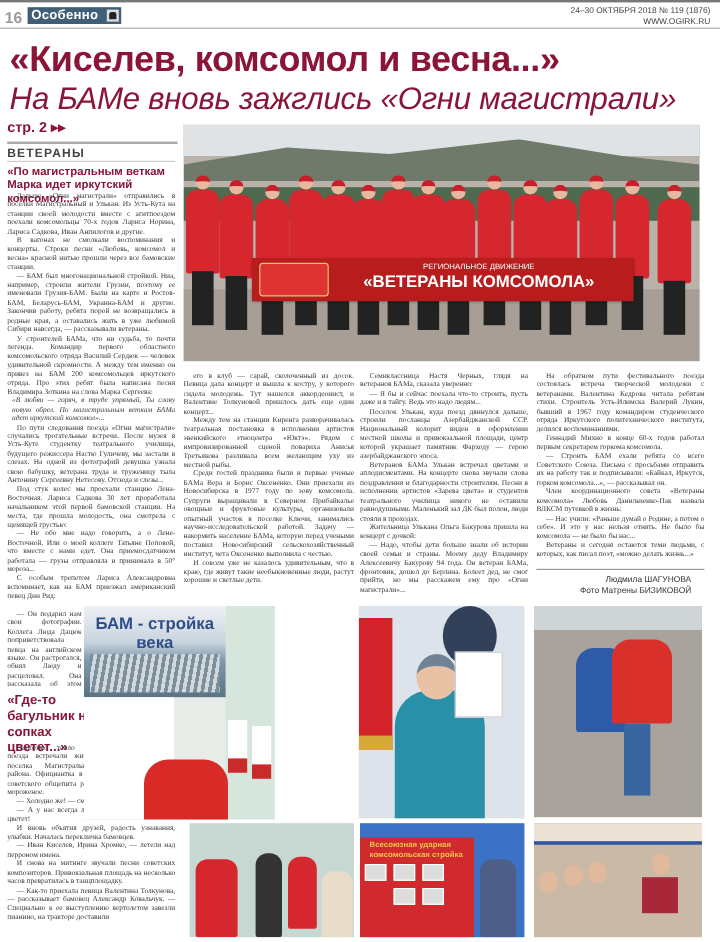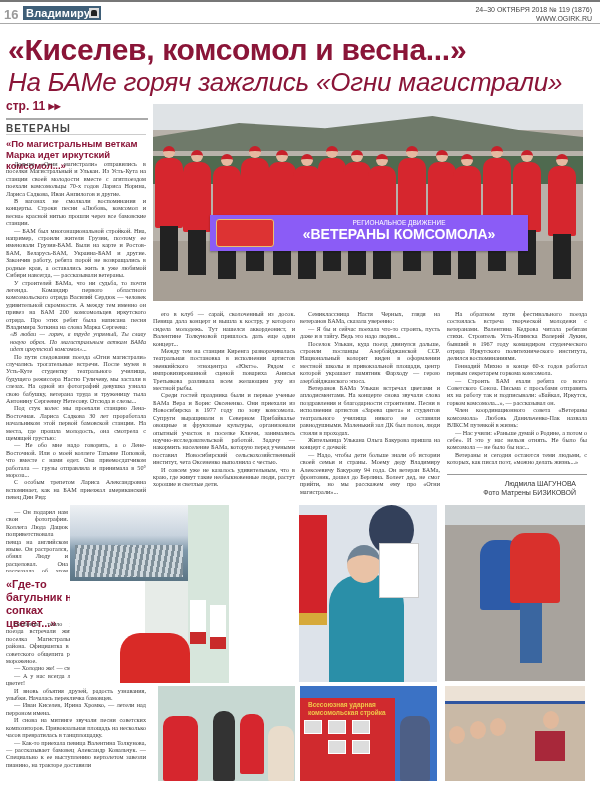--- a/index.html
+++ b/index.html
@@ -34,21 +34,21 @@
 
   
   #main-photo { left: 153px; top: 104px; width: 430px; height: 197px; background: #b8b2aa; }
   #main-photo .sky { height: 26px; background: #dfe3e6; }
   #main-photo .hill { position: absolute; left: 0; top: 12px; width: 100%; height: 35px; background: #6f7a6a; clip-path: polygon(0 60%, 20% 20%, 40% 35%, 65% 0, 85% 40%, 100% 60%, 100% 100%, 0 100%); }
   #main-photo .train { position: absolute; left: 0; top: 52px; width: 100%; height: 28px; background: #4f6a4f; }
   #main-photo .ground { height: 60px; background: #a79f95; }
   .person { position: absolute; width: 28px; background: #d6262e; border-radius: 10px 10px 2px 2px; }
   .head { position: absolute; width: 12px; height: 12px; border-radius: 50%; background: #e6b9a0; border-top: 5px solid #c8202a; }
   .legs { position: absolute; width: 18px; background: #222; }
-  .banner { position: absolute; left: 57px; top: 111px; width: 318px; height: 36px; background: #8b5cf6; color: #fff; text-align: center; font-family: "Liberation Sans", sans-serif; box-shadow: 0 1px 2px rgba(0,0,0,0.3); }
+  .banner { position: absolute; left: 57px; top: 111px; width: 318px; height: 36px; background: #b91c1c; color: #fff; text-align: center; font-family: "Liberation Sans", sans-serif; box-shadow: 0 1px 2px rgba(0,0,0,0.3); }
   .banner .l1 { font-size: 6.5px; padding-top: 4px; padding-left: 60px; }
   .banner .l2 { font-size: 14px; font-weight: bold; padding-left: 60px; line-height: 16px; }
   .badge { position: absolute; left: 6px; top: 4px; width: 58px; height: 28px; background: #d33; border: 1px solid #e8c070; border-radius: 3px; }
 
   
   #bam-photo { left: 70px; top: 505px; width: 159px; height: 178px; background: #e7ece8; }
   .poster { position: absolute; left: 0; top: 0; width: 118px; height: 76px; background: linear-gradient(#eef1f4, #c8d3de 40%, #7f98aa 60%, #5a7484); }
   .poster-title { position: absolute; left: 0; right: 0; top: 6px; text-align: center; color: #2f4f8a; font: bold 14px "Liberation Sans", sans-serif; }
   .rails { position: absolute; left: 5px; right: 5px; top: 40px; height: 32px; background: repeating-linear-gradient(100deg, #7f8f99 0 3px, #cfd8de 3px 6px); }
   .building { position: absolute; left: 118px; top: 0; width: 41px; height: 178px; background: #d7e6dc; }
@@ -79,33 +79,33 @@
   .expo-board { position: absolute; left: 0; top: 12px; width: 95px; height: 83px; background: #d02a2e; }
   .expo-title { position: absolute; left: 8px; top: 3px; color: #f0c64a; font: bold 6.5px "Liberation Sans", sans-serif; line-height: 8px; }
   .thumb { position: absolute; width: 18px; height: 14px; background: #ddd; border: 1px solid #fff; }
 </style>
 </head>
 <body>
 
 <div class="topbar">
   <span class="pagenum">16</span>
   <div class="logo">
-    <span>Владимиру</span>
+    <span>Особенно</span>
     <span class="mark"></span>
   </div>
   <div class="issue">
     <div>24–30 ОКТЯБРЯ 2018  № 119 (1876)</div>
     <div>WWW.OGIRK.RU</div>
   </div>
 </div>
 
 <div class="h1">«Киселев, комсомол и весна...»</div>
-<div class="h2">На БАМе горяч зажглись «Огни магистрали»</div>
-
-<div class="seepage">стр. 11 ▸▸</div>
+<div class="h2">На БАМе вновь зажглись «Огни магистрали»</div>
+
+<div class="seepage">стр. 2 ▸▸</div>
 <div class="rubric">ВЕТЕРАНЫ</div>
 <div class="kicker">«По магистральным веткам Марка идет иркутский комсомол...»</div>
 
 <div class="col" id="col1" style="left:6px; top:160px; width:140px; height:348px;">
     <p>Дальше «Огни магистрали» отправились в поселки Магистральный и Улькан. Из Усть-Кута на станции своей молодости вместе с агитпоездом поехали комсомольцы 70-х годов Лариса Норина, Лариса Садкова, Иван Анпилогов и другие.</p>
     <p>В вагонах не смолкали воспоминания и концерты. Строки песни «Любовь, комсомол и весна» красной нитью прошли через все бамовские станции.</p>
     <p>— БАМ был многонациональной стройкой. Ниа, например, строили жители Грузии, поэтому ее именовали Грузия-БАМ. Были на карте и Ростов-БАМ, Беларусь-БАМ, Украина-БАМ и другие. Закончив работу, ребята порой не возвращались в родные края, а оставались жить в уже любимой Сибири навсегда, — рассказывали ветераны.</p>
     <p>У строителей БАМа, что ни судьба, то почти легенда. Командир первого областного комсомольского отряда Василий Сердюк — человек удивительной скромности. А между тем именно он привез на БАМ 200 комсомольцев иркутского отряда. Про этих ребят была написана песня Владимира Зоткина на слова Марка Сергеева:</p>
     <p class="q">«В любви — горяч, в труде упрямый, Ты славу новую обрел. По магистральным веткам БАМа идет иркутский комсомол»...</p>
     <p>По пути следования поезда «Огни магистрали» случались трогательные встречи. После музея в Усть-Куте студентку театрального училища, будущего режиссера Настю Гуличеву, мы застали в слезах. На одной из фотографий девушка узнала свою бабушку, ветерана труда и труженицу тыла Антонину Сергеевну Нетесову. Отсюда и слезы...</p>
@@ -213,20 +213,21 @@
 <div class="credits">
   <div>Людмила ШАГУНОВА</div>
   <div>Фото Матрены БИЗИКОВОЙ</div>
 </div>
 
 <div class="photo" id="bam-photo">
   <div class="building"></div>
   <div class="dancer" style="left:120px; top:95px;"></div>
   <div class="dancer" style="left:140px; top:100px;"></div>
   <div class="poster">
+    <div class="poster-title">БАМ - стройка века</div>
     <div class="rails"></div>
   </div>
   <div class="white-card"></div>
   <div class="red-jacket"></div>
 </div>
 
 <div class="photo" id="kid-photo">
   <div class="hood"></div>
   <div class="flag"></div>
   <div class="kid"></div>

